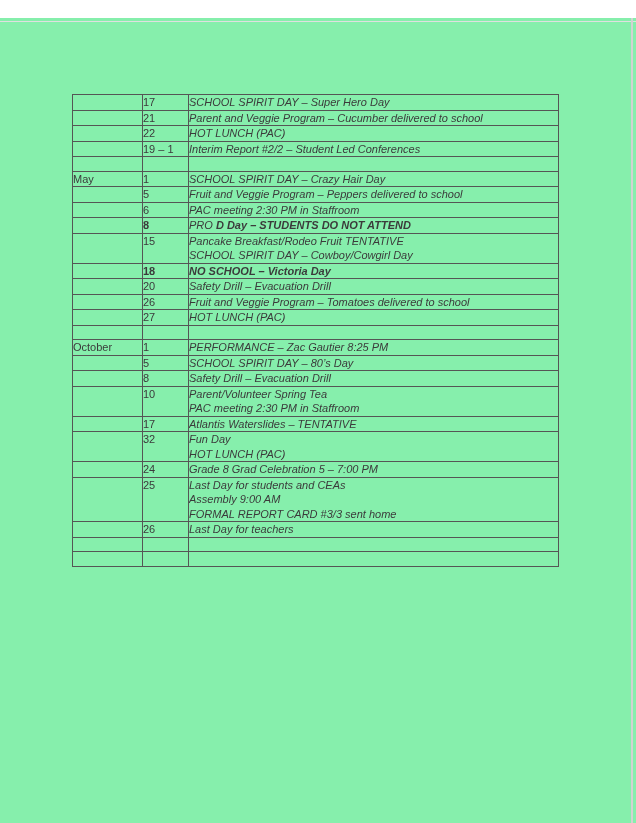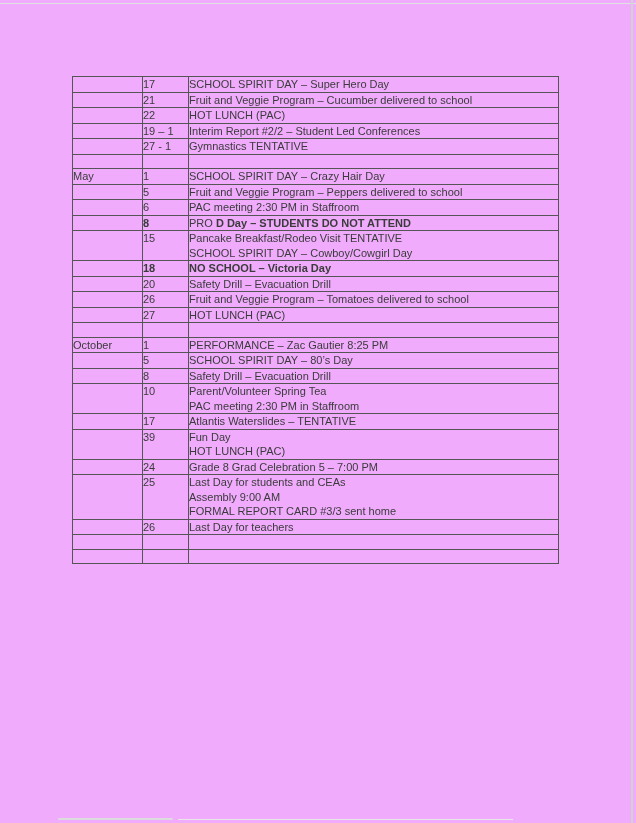--- a/index.html
+++ b/index.html
@@ -6,21 +6,22 @@
   html, body { width: 636px; height: 823px; }
   body {
     font-family: "Liberation Sans", "DejaVu Sans", sans-serif;
     background: #ffffff;
     position: relative;
     overflow: hidden;
   }
   .page {
     position: absolute;
     inset: 0;
-    background: #f0abfc;
+    background: #86efac;
+    margin-top: 18px;
   }
   
   .scan-edge-top {
     position: absolute;
     top: 3px; left: 0; right: 0;
     height: 1px;
     background: #e0e0e0;
   }
   .scan-edge-right {
     position: absolute;
@@ -58,21 +59,21 @@
     border: 1px solid #555555;
     vertical-align: top;
     height: 14.5px;
     padding: 0;
     overflow: hidden;
     white-space: nowrap;
   }
   td.col-month { width: 70px; padding-left: 6px; }
   td.col-day   { width: 46px; padding-left: 7px; }
   td.col-event { width: 370px; padding-left: 8px; }
-  .line { height: 14.5px; }
+  .line { height: 14.5px; font-style: italic; }
   .b { font-weight: bold; }
 </style>
 </head>
 <body>
 
 <div class="page">
   <div class="scan-edge-top"></div>
   <div class="scan-edge-right"></div>
   <div class="scan-smudge-bottom-left"></div>
   <div class="scan-smudge-bottom-mid"></div>
@@ -83,42 +84,35 @@
           <td class="col-month"></td>
           <td class="col-day">17</td>
           <td class="col-event">
             <div class="line"><span>SCHOOL SPIRIT DAY – Super Hero Day</span></div>
           </td>
         </tr>
         <tr>
           <td class="col-month"></td>
           <td class="col-day">21</td>
           <td class="col-event">
-            <div class="line"><span>Fruit and Veggie Program – Cucumber delivered to school</span></div>
+            <div class="line"><span>Parent and Veggie Program – Cucumber delivered to school</span></div>
           </td>
         </tr>
         <tr>
           <td class="col-month"></td>
           <td class="col-day">22</td>
           <td class="col-event">
             <div class="line"><span>HOT LUNCH (PAC)</span></div>
           </td>
         </tr>
         <tr>
           <td class="col-month"></td>
           <td class="col-day">19 – 1</td>
           <td class="col-event">
             <div class="line"><span>Interim Report #2/2 – Student Led Conferences</span></div>
-          </td>
-        </tr>
-        <tr>
-          <td class="col-month"></td>
-          <td class="col-day">27 - 1</td>
-          <td class="col-event">
-            <div class="line"><span>Gymnastics TENTATIVE</span></div>
           </td>
         </tr>
         <tr>
           <td class="col-month"></td>
           <td class="col-day"></td>
           <td class="col-event"></td>
         </tr>
         <tr>
           <td class="col-month">May</td>
           <td class="col-day">1</td>
@@ -144,21 +138,21 @@
           <td class="col-month"></td>
           <td class="col-day b">8</td>
           <td class="col-event">
             <div class="line"><span>PRO </span><span class="b">D Day – STUDENTS DO NOT ATTEND</span></div>
           </td>
         </tr>
         <tr>
           <td class="col-month"></td>
           <td class="col-day">15</td>
           <td class="col-event">
-            <div class="line"><span>Pancake Breakfast/Rodeo Visit TENTATIVE</span></div>
+            <div class="line"><span>Pancake Breakfast/Rodeo Fruit TENTATIVE</span></div>
             <div class="line"><span>SCHOOL SPIRIT DAY – Cowboy/Cowgirl Day</span></div>
           </td>
         </tr>
         <tr>
           <td class="col-month"></td>
           <td class="col-day b">18</td>
           <td class="col-event">
             <div class="line"><span class="b">NO SCHOOL – Victoria Day</span></div>
           </td>
         </tr>
@@ -219,21 +213,21 @@
         </tr>
         <tr>
           <td class="col-month"></td>
           <td class="col-day">17</td>
           <td class="col-event">
             <div class="line"><span>Atlantis Waterslides – TENTATIVE</span></div>
           </td>
         </tr>
         <tr>
           <td class="col-month"></td>
-          <td class="col-day">39</td>
+          <td class="col-day">32</td>
           <td class="col-event">
             <div class="line"><span>Fun Day</span></div>
             <div class="line"><span>HOT LUNCH (PAC)</span></div>
           </td>
         </tr>
         <tr>
           <td class="col-month"></td>
           <td class="col-day">24</td>
           <td class="col-event">
             <div class="line"><span>Grade 8 Grad Celebration 5 – 7:00 PM</span></div>

